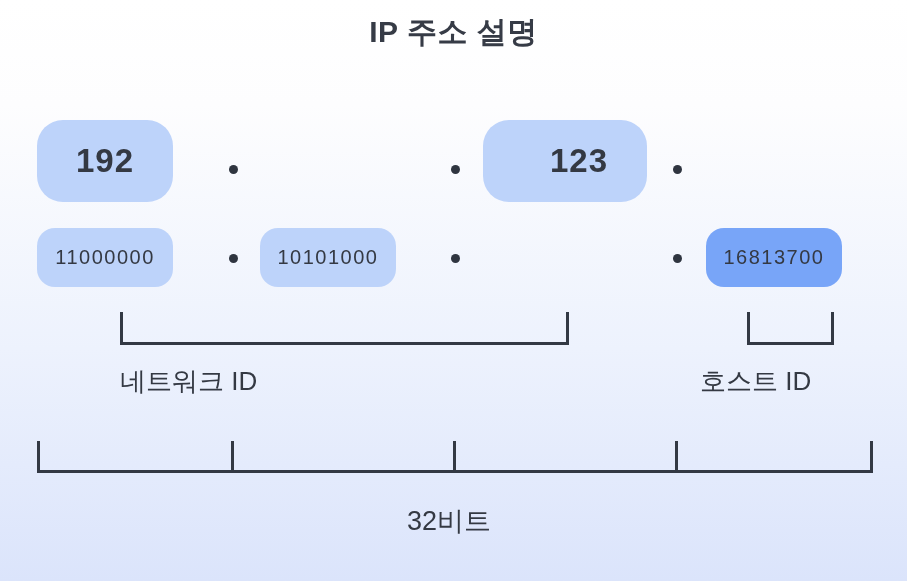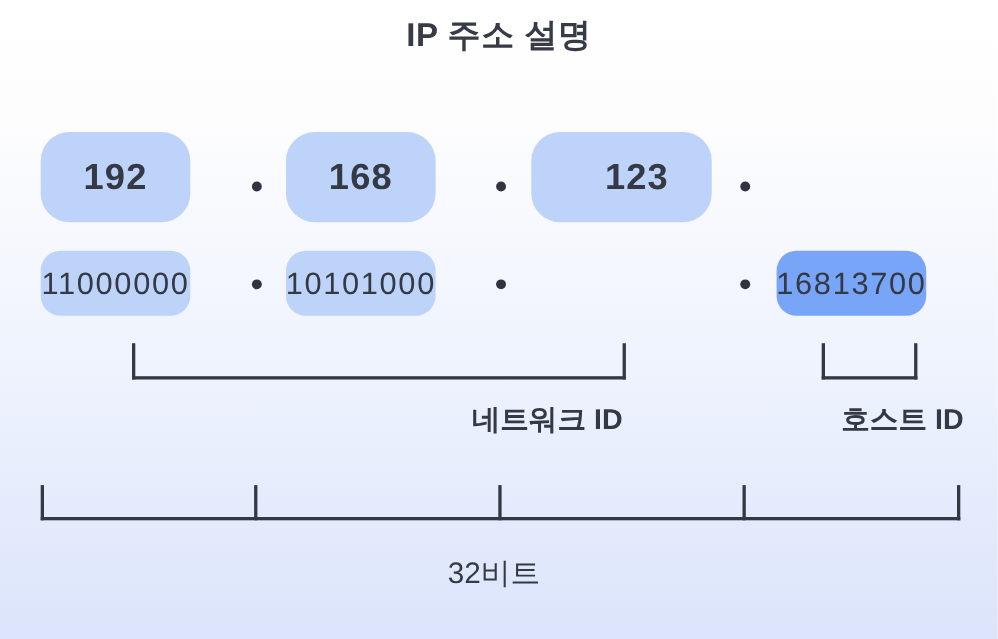--- a/index.html
+++ b/index.html
@@ -38,21 +38,21 @@
     height: 82px;
     border-radius: 26px;
     font-size: 33px;
     font-weight: 700;
     letter-spacing: 1px;
   }
   .bin-box {
     top: 228px;
     height: 59px;
     border-radius: 18px;
-    font-size: 28px;
+    font-size: 20px;
     font-weight: 500;
     letter-spacing: 1.5px;
   }
   .fill-light { background: #bdd3fa; }
   .fill-dark  { background: #78a5f8; }
   .b0 { left: 37px; }
   .b1 { left: 260px; }
   .b2 { left: 483px; padding-left: 28px; }
   .b3 { left: 706px; }
   .dot {
@@ -73,23 +73,23 @@
     height: 30px;
     border-left: 3px solid #333944;
     border-right: 3px solid #333944;
     border-bottom: 3px solid #333944;
   }
   .bracket-network { left: 120px; width: 443px; }
   .bracket-host    { left: 747px; width: 81px; }
   .group-label {
     position: absolute;
     top: 364px;
-    text-align: right;
+    text-align: left;
     font-size: 26px;
-    font-weight: 700;
+    font-weight: 400;
     color: #343943;
   }
   .label-network { left: 120px; width: 446px; }
   .label-host    { left: 700px; width: 176px; }
   .ruler-line {
     position: absolute;
     top: 470px;
     left: 37px;
     width: 836px;
     height: 3px;
@@ -119,21 +119,20 @@
   }
 </style>
 </head>
 <body>
 
 <div class="canvas">
 
   <div class="title">IP 주소 설명</div>
 
   <div class="box dec-box b0 fill-light">192</div>
-  <div class="box dec-box b1 fill-light">168</div>
   <div class="box dec-box b2 fill-light">123</div>
 
   <span class="dot dot-row1 d0"></span>
   <span class="dot dot-row1 d1"></span>
   <span class="dot dot-row1 d2"></span>
 
   <div class="box bin-box b0 fill-light">11000000</div>
   <div class="box bin-box b1 fill-light">10101000</div>
   <div class="box bin-box b3 fill-dark">16813700</div>
 

